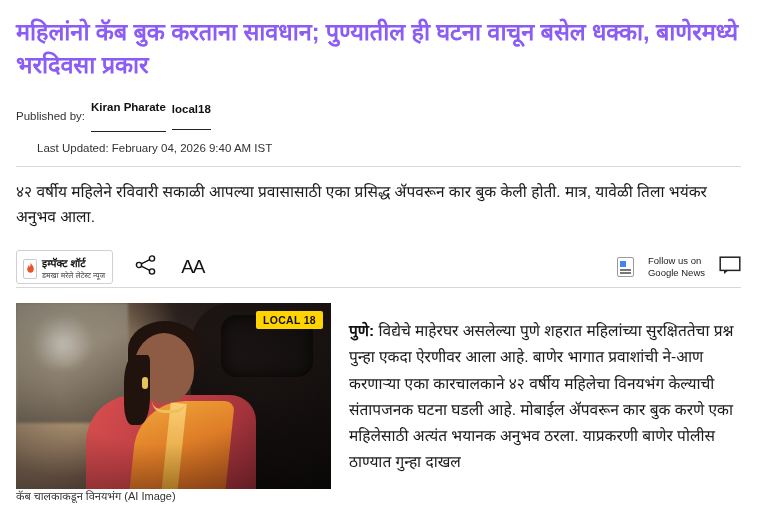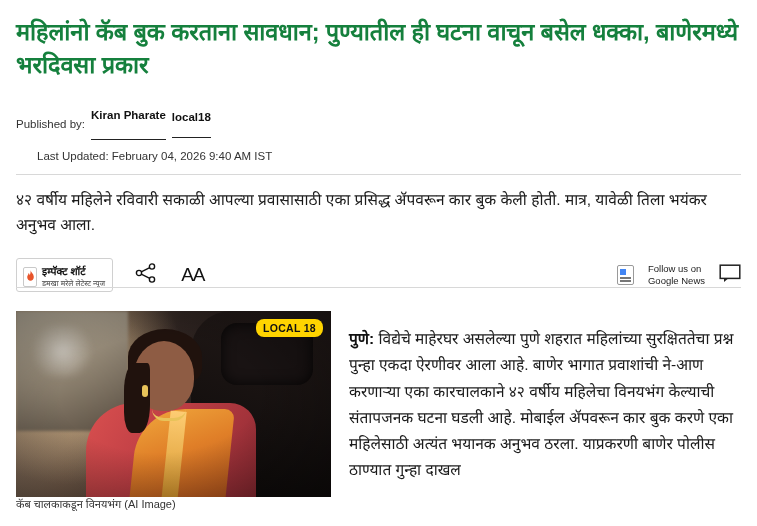--- a/index.html
+++ b/index.html
@@ -14,29 +14,29 @@
     width: 757px;
     height: 526px;
     position: relative;
     padding: 12px 16px 0 16px;
     background: #fff;
   }
   .headline {
     font-size: 23.5px;
     line-height: 1.42;
     font-weight: bold;
-    color: #15803d;
+    color: #8b5cf6;
     margin: 4px 0 0 0;
     letter-spacing: -0.1px;
   }
   .byline-row {
     display: flex;
     align-items: center;
     gap: 6px;
-    margin-top: 26px;
+    margin-top: 18px;
     font-size: 11.5px;
     color: #333;
   }
   .byline-author {
     font-weight: bold;
     color: #111;
     border-bottom: 1px solid #222;
     padding-bottom: 18px;
   }
   .byline-source {
@@ -218,21 +218,21 @@
     background: radial-gradient(ellipse at 45% 45%, rgba(0,0,0,0) 40%, rgba(0,0,0,0.45) 100%);
   }
   .photo-badge {
     position: absolute;
     right: 8px; top: 8px;
     background: #ffd400;
     color: #111;
     font-size: 10.5px;
     font-weight: bold;
     padding: 3px 7px;
-    border-radius: 8px;
+    border-radius: 2px;
     letter-spacing: 0.3px;
   }
   .caption {
     font-size: 11px;
     color: #333;
     margin-top: 0;
     line-height: 1.4;
   }
   .body-col { flex: 1 1 auto; }
   .body-text {

